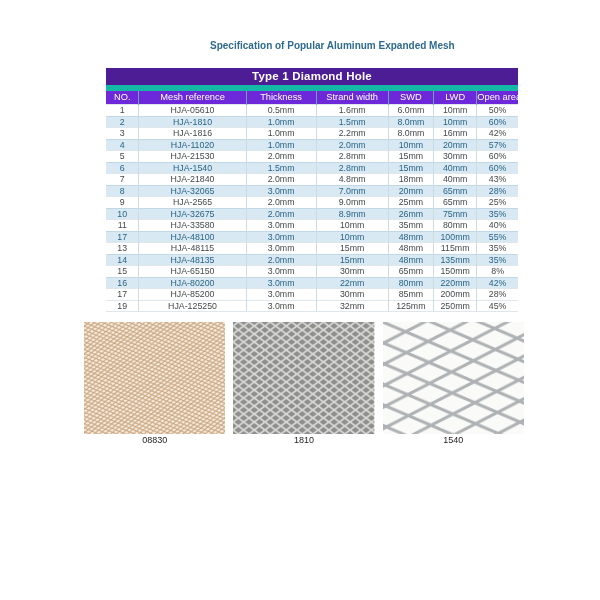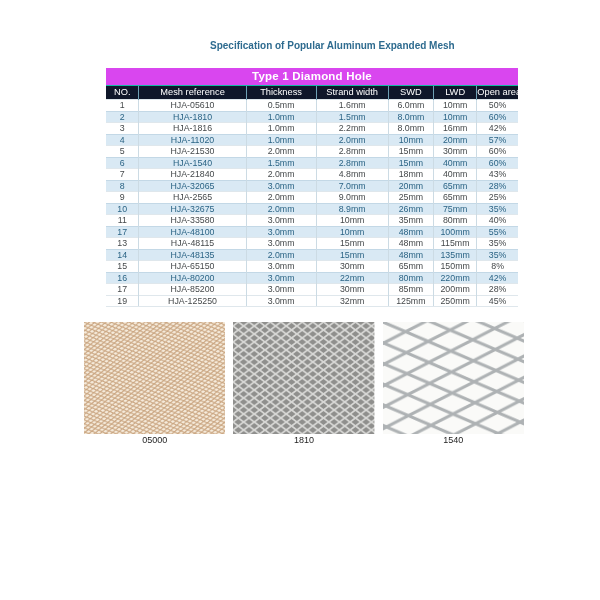--- a/index.html
+++ b/index.html
@@ -7,27 +7,27 @@
     position:relative;width:600px;height:600px;background:#ffffff;overflow:hidden;
     font-family:"Liberation Sans",sans-serif;
   }
   .title{
     position:absolute;left:210px;top:40px;margin:0;
     font-size:10px;font-weight:bold;color:#2e6b8f;
     white-space:nowrap;width:368px;overflow:hidden;
   }
   .spec-table{position:absolute;left:106px;top:68px;width:412px;}
   .banner{
-    background:#d946ef;color:#ffffff;font-weight:bold;font-size:11.5px;
+    background:#4c1d95;color:#ffffff;font-weight:bold;font-size:11.5px;
     text-align:center;height:17px;line-height:17px;
-    border-bottom:1px solid #14b8a6;letter-spacing:.2px;
+    border-bottom:6px solid #14b8a6;letter-spacing:.2px;
   }
   table{width:100%;border-collapse:collapse;table-layout:fixed;}
   thead th{
-    background:#0f172a;color:#ffffff;font-weight:normal;font-size:9.3px;
+    background:#6d28d9;color:#ffffff;font-weight:normal;font-size:9.3px;
     height:13px;line-height:13px;padding:0;border-left:1px solid #6fa0b5;
     overflow:hidden;white-space:nowrap;
   }
   thead th:first-child{border-left:none;}
   tbody td{
     font-size:8.8px;text-align:center;height:10.3px;line-height:10.5px;padding:0;
     color:#45494b;border-left:1px solid #ccdbe4;border-top:1px solid #dfe7ec;
     overflow:hidden;white-space:nowrap;background:#ffffff;
   }
   tbody td:first-child{border-left:none;}
@@ -243,21 +243,21 @@
       <figure>
         <svg viewBox="0 0 146 112" preserveAspectRatio="none">
           <defs>
             <pattern id="mesh0" width="7" height="4.2" patternUnits="userSpaceOnUse" patternTransform="rotate(-8)">
               <path d="M0 0 L7 4.2 M7 0 L0 4.2" stroke="#c9a47f" stroke-width="1.1" fill="none"></path>
             </pattern>
           </defs>
           <rect width="146" height="112" fill="#f6ecdd"></rect>
           <rect width="146" height="112" fill="url(#mesh0)"></rect>
         </svg>
-        <figcaption>05000</figcaption>
+        <figcaption>08830</figcaption>
       </figure>
       <figure>
         <svg viewBox="0 0 146 112" preserveAspectRatio="none">
           <defs>
             <pattern id="mesh1" width="11" height="8" patternUnits="userSpaceOnUse">
               <path d="M1.54 4 L5.5 1.12 L9.46 4 L5.5 6.88 Z M-3.96 0 L0 -2.88 L3.96 0 L0 2.88 Z M7.04 0 L11 -2.88 L14.96 0 L11 2.88 Z M-3.96 8 L0 5.12 L3.96 8 L0 10.879999999999999 Z M7.04 8 L11 5.12 L14.96 8 L11 10.879999999999999 Z " fill="#8f8f8d"></path>
             </pattern>
           </defs>
           <rect width="146" height="112" fill="#d7d7d5"></rect>
           <rect width="146" height="112" fill="url(#mesh1)"></rect>

